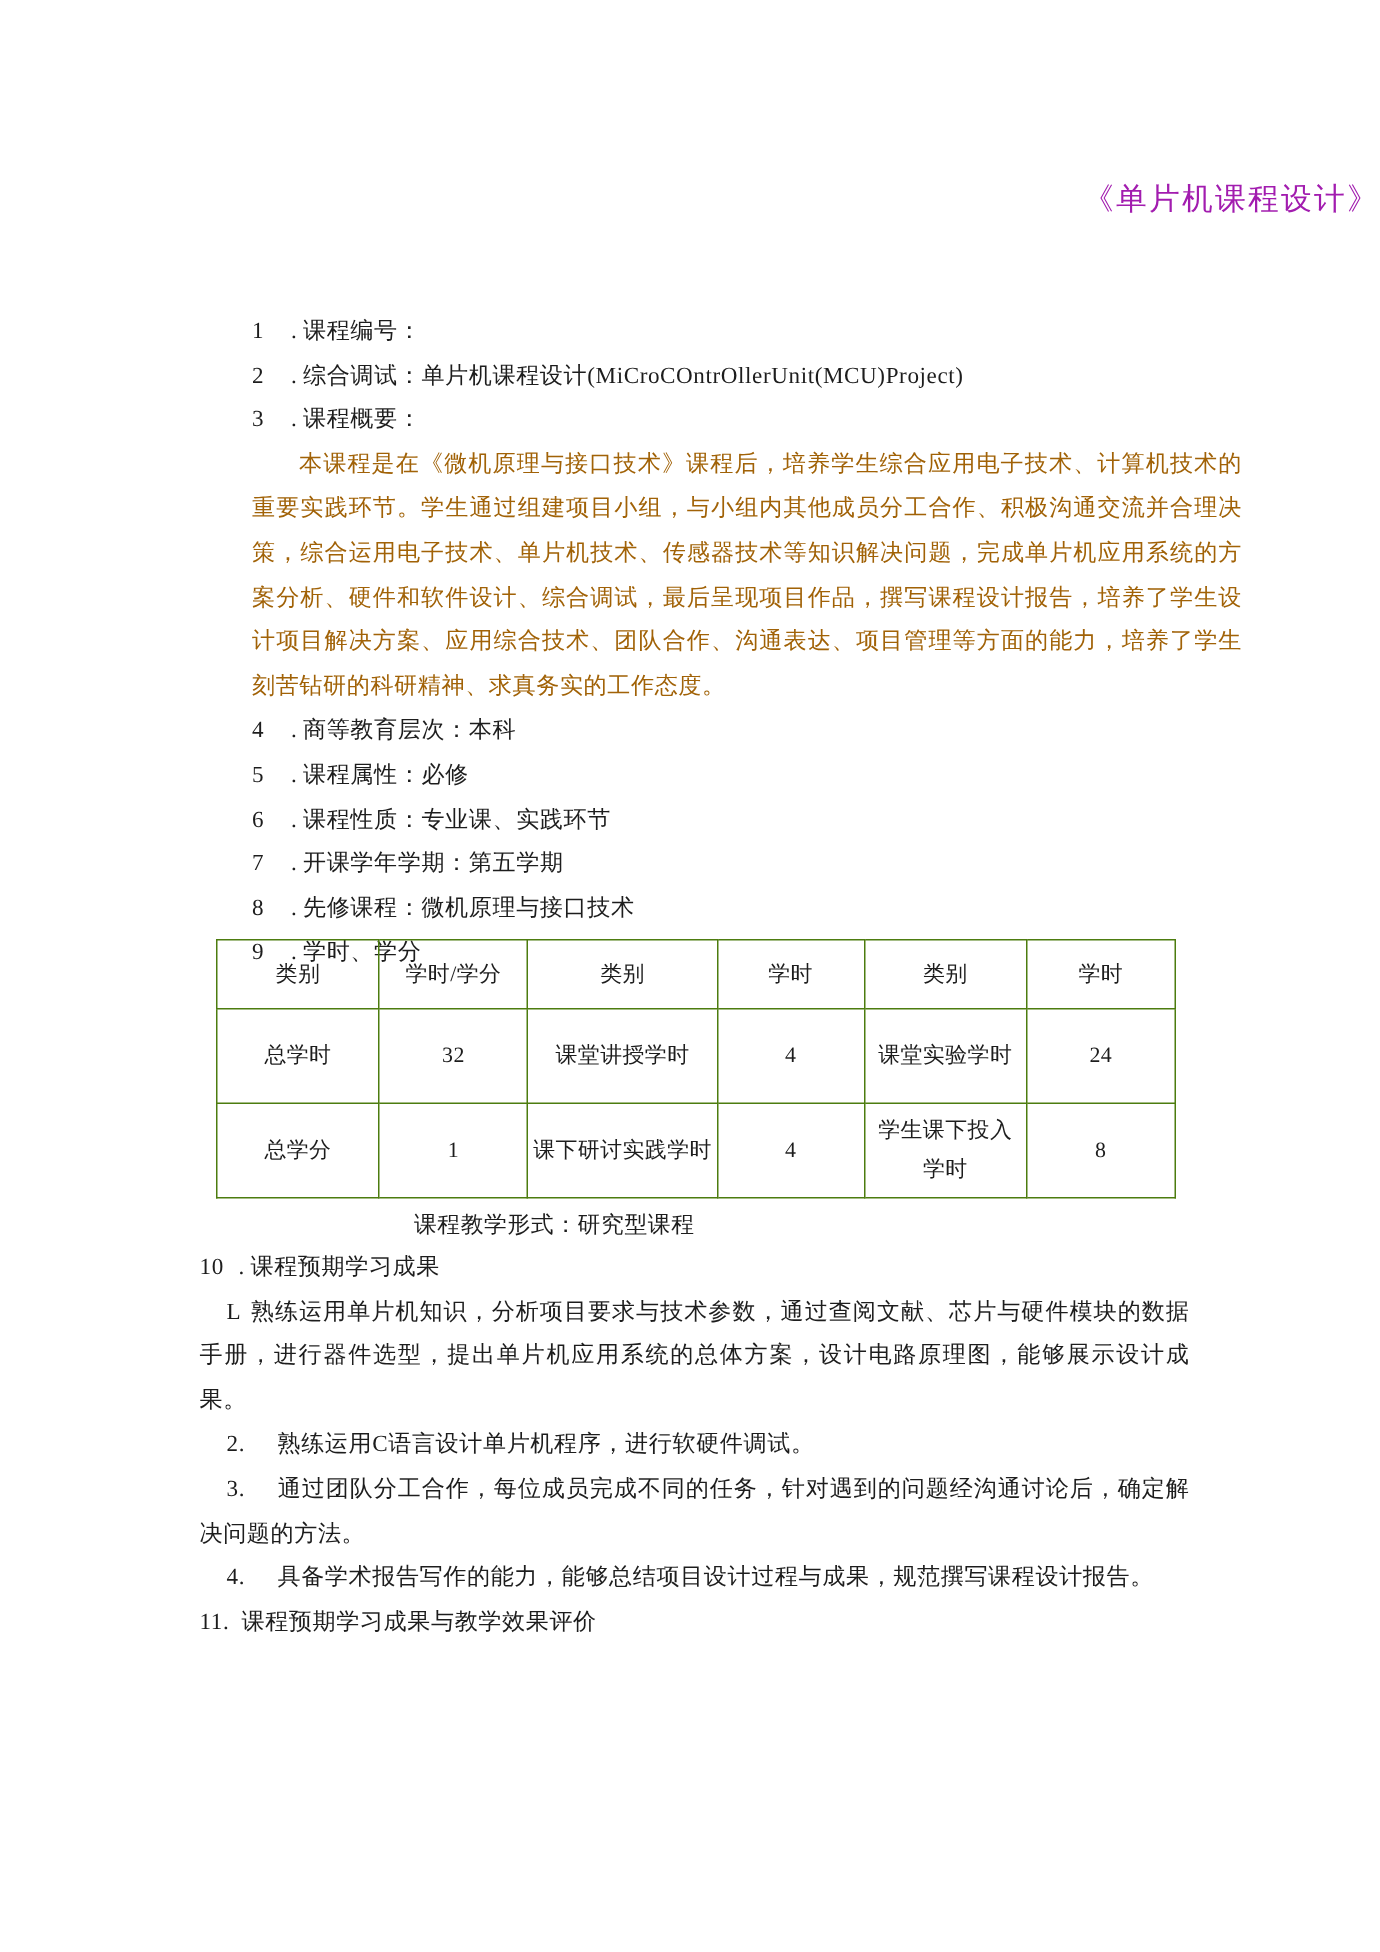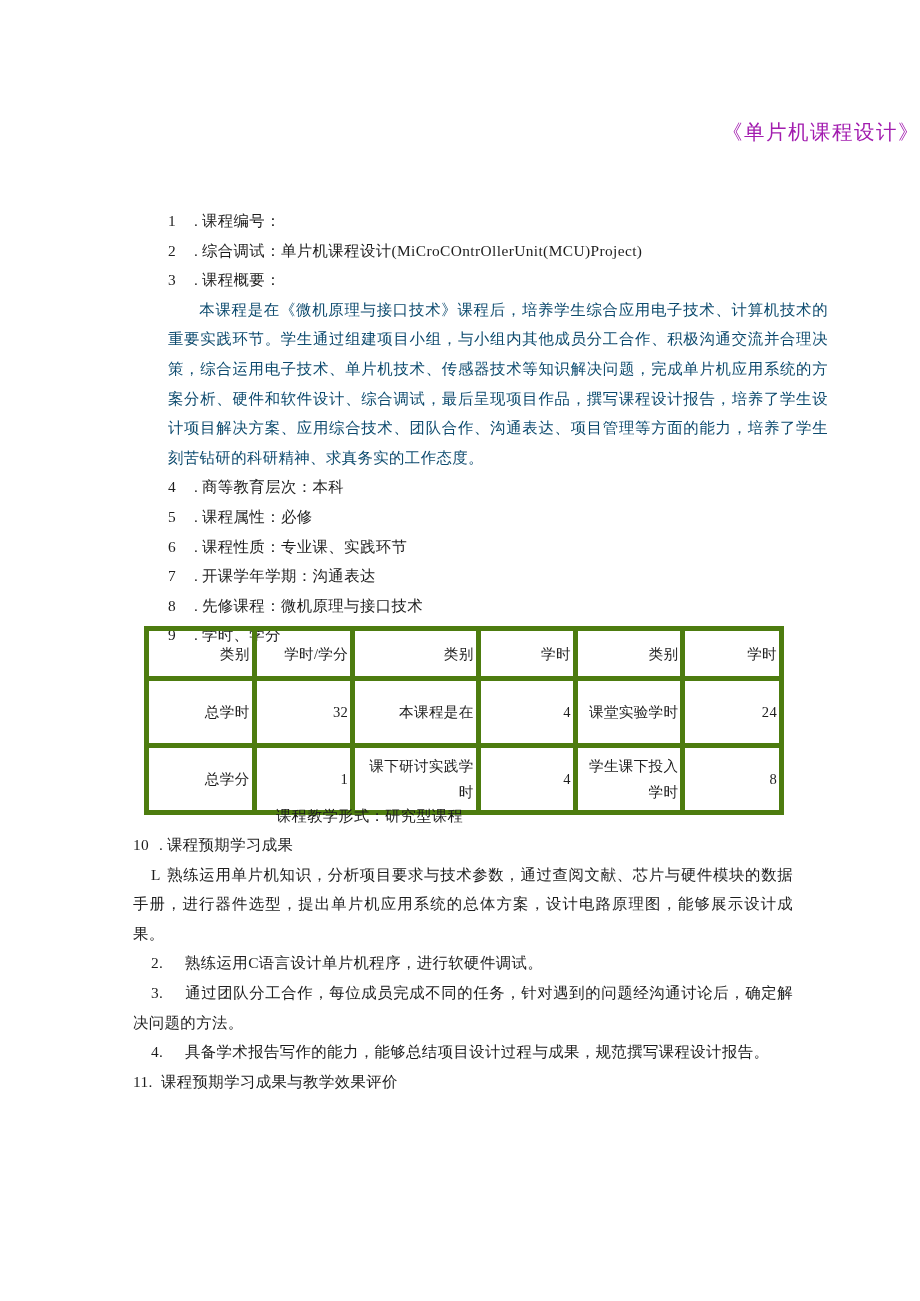--- a/index.html
+++ b/index.html
@@ -73,42 +73,42 @@
     width: 28px;
   }
 
   
   .para {
     font-size: 15.4px;
     line-height: 29.6px;
     letter-spacing: 0.4px;
     text-align: justify;
     text-justify: inter-ideograph;
-    color: #0c4a6e;
+    color: #a16207;
     width: 660px;
   }
   .para .indent { display: inline-block; width: 31px; }
 
   
   .hours-table-wrap {
     position: absolute;
     left: 144px;
     top: 626px;
     width: 640px;
   }
   table.hours {
     border-collapse: collapse;
     width: 640px;
     table-layout: fixed;
     font-size: 14.6px;
     color: #1d1d1d;
   }
   table.hours td {
-    border: 5px solid #4d7c0f;
-    text-align: right;
+    border: 1px solid #4d7c0f;
+    text-align: center;
     vertical-align: middle;
     padding: 3px 2px;
     letter-spacing: 0.3px;
     line-height: 26px;
   }
   table.hours tr.head td { height: 39px; }
   table.hours tr.body td { height: 56px; }
 
   .col-a { width: 84px; }
   .col-b { width: 77px; }
@@ -177,21 +177,21 @@
 
     <div class="line">
       <span class="numlabel"><span class="num">5</span><span>.</span></span><span>课程属性：</span><span>必修</span>
     </div>
 
     <div class="line">
       <span class="numlabel"><span class="num">6</span><span>.</span></span><span>课程性质：</span><span>专业课、实践环节</span>
     </div>
 
     <div class="line">
-      <span class="numlabel"><span class="num">7</span><span>.</span></span><span>开课学年学期：</span><span>沟通表达</span>
+      <span class="numlabel"><span class="num">7</span><span>.</span></span><span>开课学年学期：</span><span>第五学期</span>
     </div>
 
     <div class="line">
       <span class="numlabel"><span class="num">8</span><span>.</span></span><span>先修课程：</span><span>微机原理与接口技术</span>
     </div>
 
     <div class="line">
       <span class="numlabel"><span class="num">9</span><span>.</span></span><span>学时、学分</span>
     </div>
 
@@ -212,21 +212,21 @@
           <td>类别</td>
           <td>学时/学分</td>
           <td>类别</td>
           <td>学时</td>
           <td>类别</td>
           <td>学时</td>
         </tr>
         <tr class="body">
           <td>总学时</td>
           <td>32</td>
-          <td>本课程是在</td>
+          <td>课堂讲授学时</td>
           <td>4</td>
           <td>课堂实验学时</td>
           <td>24</td>
         </tr>
         <tr class="body">
           <td>总学分</td>
           <td>1</td>
           <td>课下研讨实践学时</td>
           <td>4</td>
           <td>学生课下投入学时</td>

